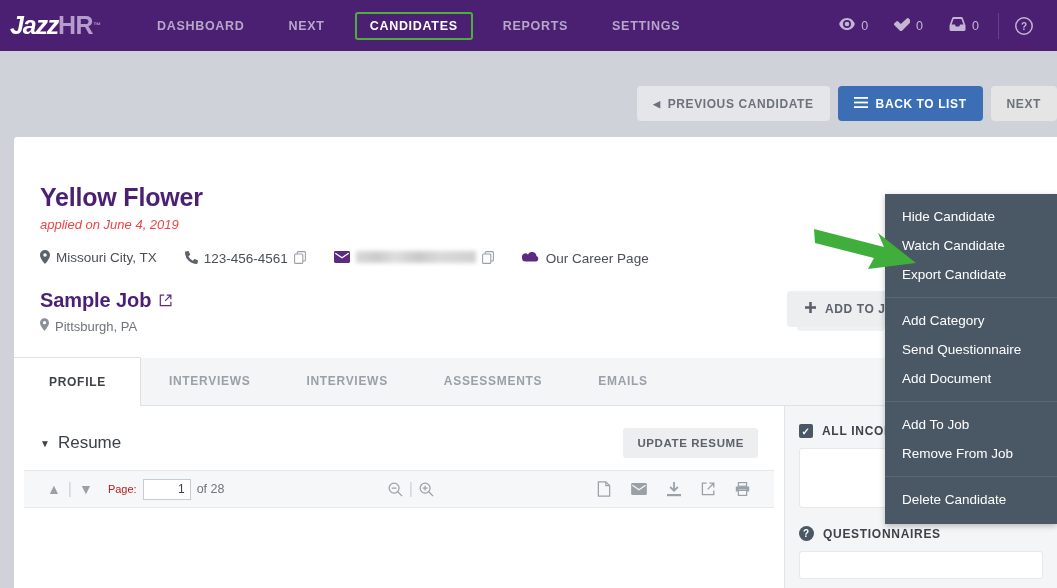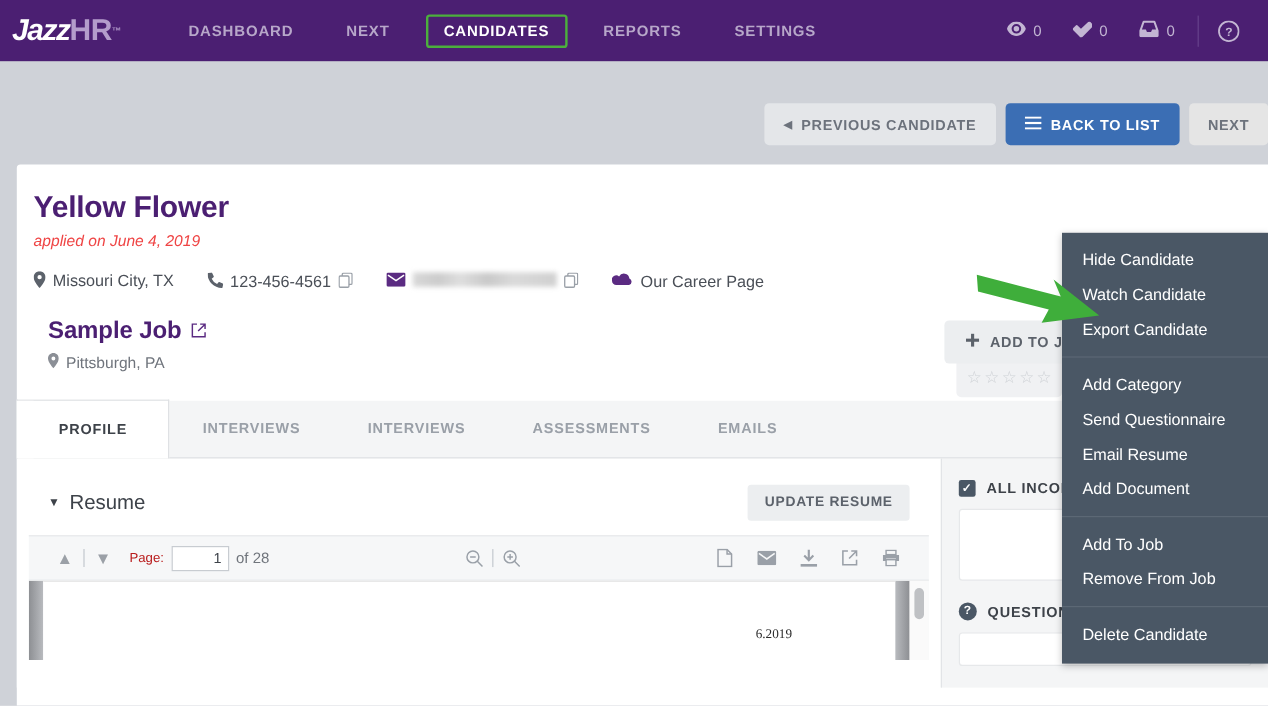--- a/index.html
+++ b/index.html
@@ -73,21 +73,21 @@
   .caret-left { font-size: 9px; margin-right: 7px; }
 
   
   .card {
     position: absolute; top: 137px; left: 14px;
     width: 1043px; min-height: 451px;
     background: #ffffff;
     border-radius: 3px 0 0 0;
   }
 
-  .cand-head { position: relative; padding: 22px 26px 0 14px; }
+  .cand-head { position: relative; padding: 22px 26px 0 26px; margin-top: 24px; }
   .cand-name {
     font-size: 25px; color: #4b1f72; font-weight: bold;
     letter-spacing: -0.2px;
   }
   .cand-applied {
     font-size: 13px; color: #ef4444; font-style: italic;
     margin-top: 5px;
   }
   .cand-meta {
     display: flex; align-items: center; margin-top: 18px; gap: 0px;
@@ -583,30 +583,20 @@
           <span class="tb-ic">
             <svg width="15" height="14" viewBox="0 0 15 14">
                 <rect x="3.4" y="0.6" width="8.2" height="3.6" fill="none" stroke="#9aa0a8" stroke-width="1.2"></rect>
                 <path d="M0.8 4.4h13.4v5.2H11.6V7.4H3.4v2.2H0.8z" fill="#9aa0a8"></path>
                 <rect x="3.4" y="8.4" width="8.2" height="5" fill="none" stroke="#9aa0a8" stroke-width="1.2"></rect>
               </svg>
           </span>
         </div>
       </div>
 
-      <div class="pdf-view">
-        <div class="pdf-shadow-l"></div>
-        <div class="pdf-page">
-          <div class="pdf-text">6.2019</div>
-        </div>
-        <div class="pdf-shadow-r"></div>
-        <div class="pdf-scroll">
-          <div class="pdf-thumb"></div>
-        </div>
-      </div>
     </div>
 
     <div class="right-col">
       <div class="rc-section-head">
         <span class="chk">✓</span>
         <span>ALL INCOMPLETE</span>
       </div>
       <div class="rc-card">
         <span>The</span>
       </div>
@@ -620,21 +610,20 @@
   </div>
 </div>
 
 <div class="dropdown">
   <div class="dd-item">Hide Candidate</div>
   <div class="dd-item">Watch Candidate</div>
   <div class="dd-item">Export Candidate</div>
   <div class="dd-sep"></div>
   <div class="dd-item">Add Category</div>
   <div class="dd-item">Send Questionnaire</div>
-  <div class="dd-item">Email Resume</div>
   <div class="dd-item">Add Document</div>
   <div class="dd-sep"></div>
   <div class="dd-item">Add To Job</div>
   <div class="dd-item">Remove From Job</div>
   <div class="dd-sep"></div>
   <div class="dd-item">Delete Candidate</div>
 </div>
 
 <div class="green-arrow">
   <svg width="108" height="52" viewBox="0 0 108 52">

